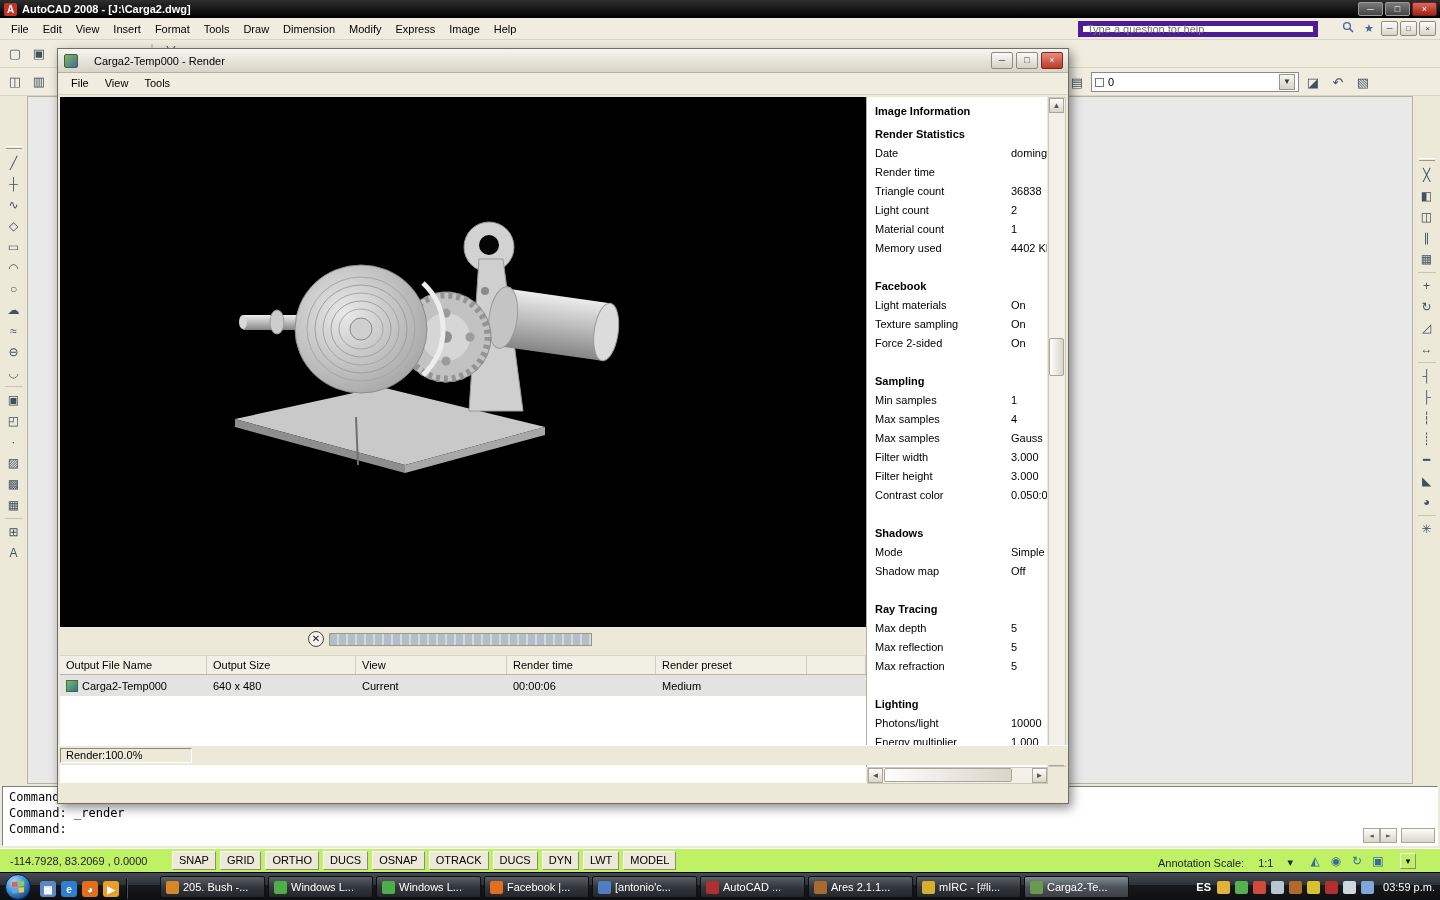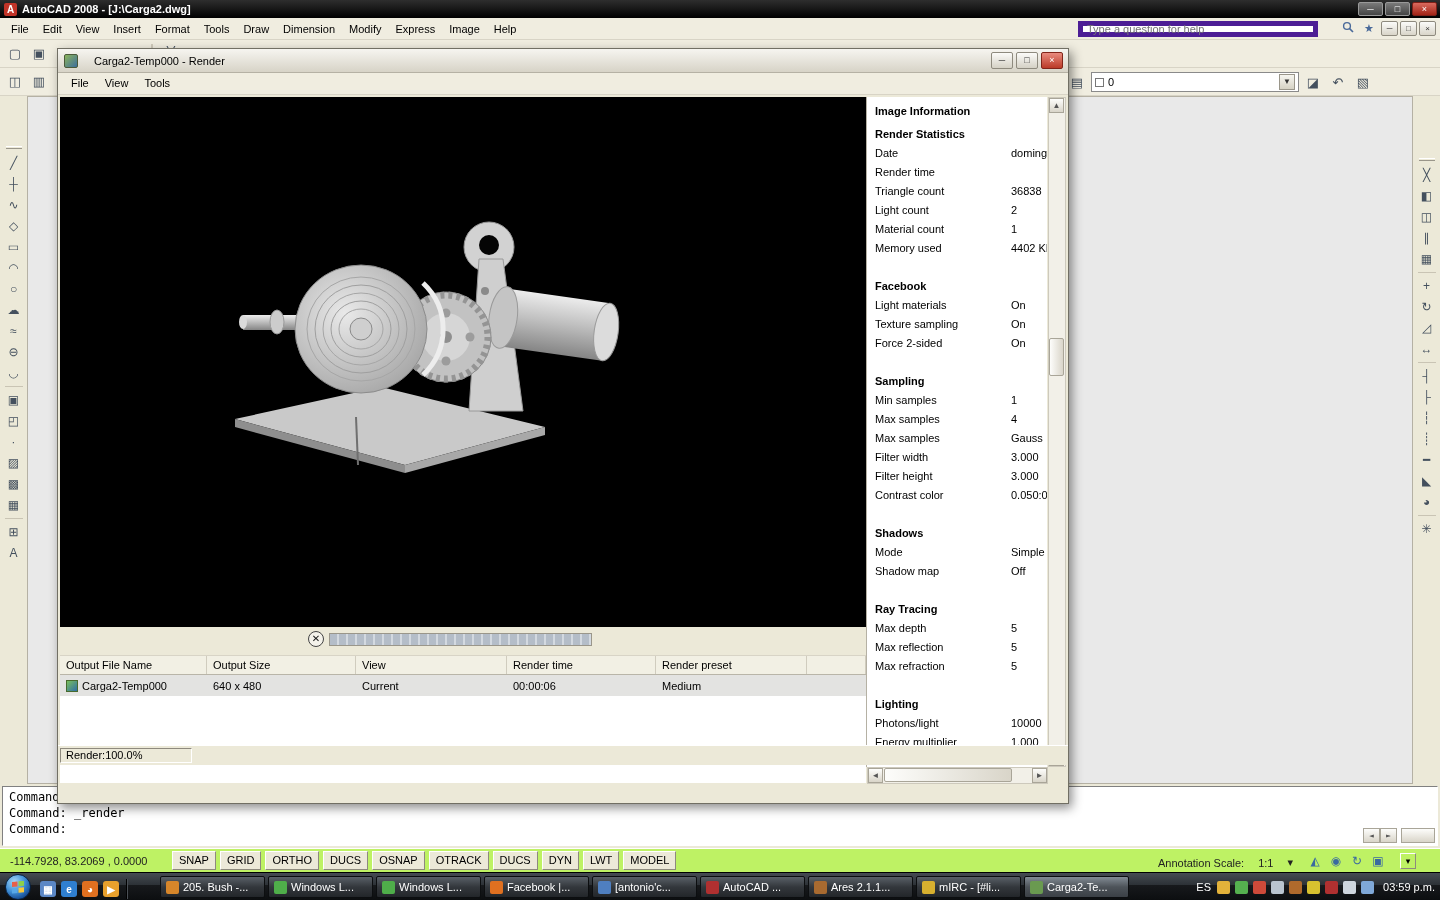--- a/index.html
+++ b/index.html
@@ -108,21 +108,21 @@
   .taskbar{position:absolute;left:0;top:872px;width:100%;height:28px;background:linear-gradient(180deg,#454b52 0%,#2c3136 45%,#17191c 46%,#0c0e10 100%);border-top:1px solid #000;color:#fff;z-index:50}
   .start-orb{position:absolute;left:5px;top:1px;width:26px;height:26px;border-radius:50%;background:radial-gradient(circle at 35% 28%,#a6d8f8,#3f8fd6 45%,#154a92 78%,#0a2a58);border:1px solid #07203f;display:flex;align-items:center;justify-content:center}
   .ql{position:absolute;left:40px;top:6px;display:flex;gap:5px;align-items:center}
   .ql-icon{width:16px;height:16px;border-radius:3px;font-size:10px;color:#fff;display:flex;align-items:center;justify-content:center;font-weight:bold}
   .tb-sep{width:1px;height:20px;background:#000;box-shadow:1px 0 0 #4a4f55;margin:0 2px}
   .tasks{position:absolute;left:160px;top:3px;display:flex;gap:3px}
   .task{width:105px;height:22px;display:flex;align-items:center;gap:4px;padding:0 5px;background:linear-gradient(#596067,#33373c 50%,#23262a);border:1px solid #0c0e10;border-radius:2px;font-size:11px;white-space:nowrap;overflow:hidden}
   .task.active{background:linear-gradient(#828b94,#4d5359 50%,#3b4046)}
   .task-icon{width:13px;height:13px;border-radius:2px;flex:none}
   .tray{position:absolute;right:5px;top:0;height:28px;display:flex;align-items:center;gap:6px}
-  .tray-lang{font-weight:normal}
+  .tray-lang{font-weight:bold}
   .tray-icon{width:13px;height:13px;border-radius:2px}
   .tray-time{margin-left:3px}
 </style>
 </head>
 <body>
 
 <div class="screen">
 
   <div class="titlebar">
     <div class="app-icon">A</div>

